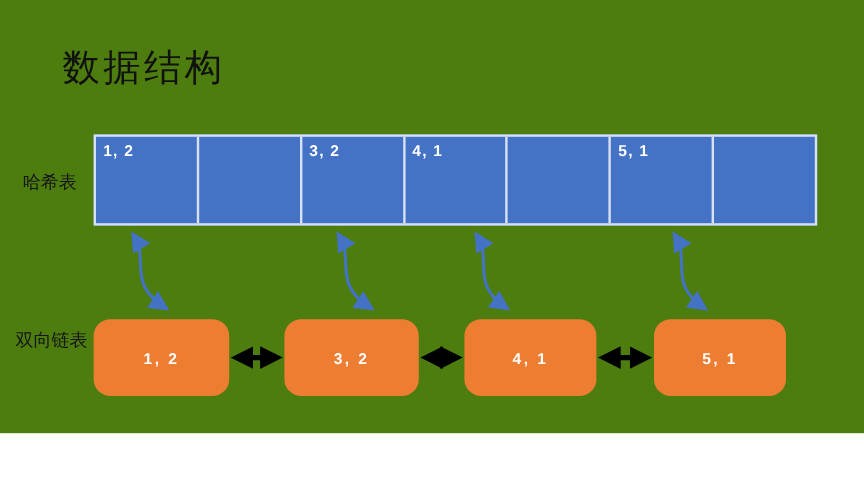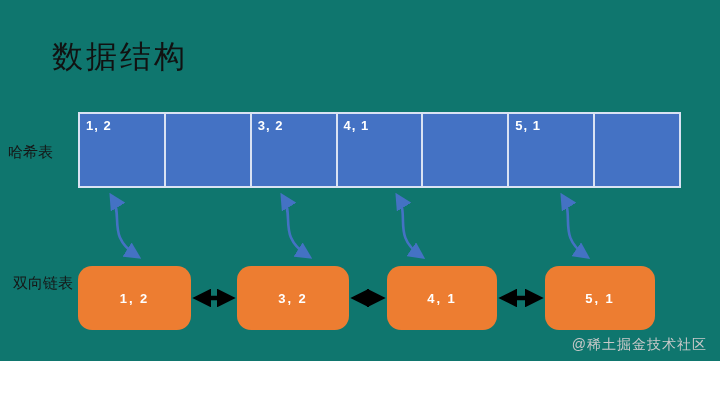--- a/index.html
+++ b/index.html
@@ -4,37 +4,37 @@
 <style>
   * { margin: 0; padding: 0; box-sizing: border-box; }
   html, body { background: #ffffff; }
   body {
     font-family: "Liberation Sans", "DejaVu Sans", sans-serif;
     width: 720px; height: 405px; overflow: hidden;
   }
   .slide {
     position: relative;
     width: 720px; height: 361px;
-    background: #0f766e;
+    background: #4d7c0f;
   }
   .page-title {
     position: absolute;
     left: 52px; top: 36px;
     font-size: 31px;
     font-weight: 400;
     letter-spacing: 3px;
     color: var(--title-text, #111111);
   }
   .row-label {
     position: absolute;
     font-size: 15px;
     color: #161616;
     white-space: nowrap;
   }
-  .hash-label { left: 8px; top: 143px; }
+  .hash-label { left: 19px; top: 143px; }
   .ll-label   { left: 13px; top: 274px; }
 
   .hash-table {
     position: absolute;
     left: 78px; top: 112px;
     width: 603px; height: 76px;
     display: flex;
     background: var(--hash-fill, #4472C4);
     border: 2px solid var(--cell-border, #D9E2F3);
   }
@@ -143,15 +143,14 @@
     <line x1="504" y1="298" x2="538" y2="298" style="stroke: var(--link-arrow, #000000);" stroke-width="4.5" marker-start="url(#blackHead)" marker-end="url(#blackHead)"></line>
   </svg>
 
   <div class="row-label ll-label">双向链表</div>
 
   <div class="ll-node n1">1, 2</div>
   <div class="ll-node n2">3, 2</div>
   <div class="ll-node n3">4, 1</div>
   <div class="ll-node n4">5, 1</div>
 
-  <div class="watermark">@稀土掘金技术社区</div>
 
 </div>
 
 </body></html>

